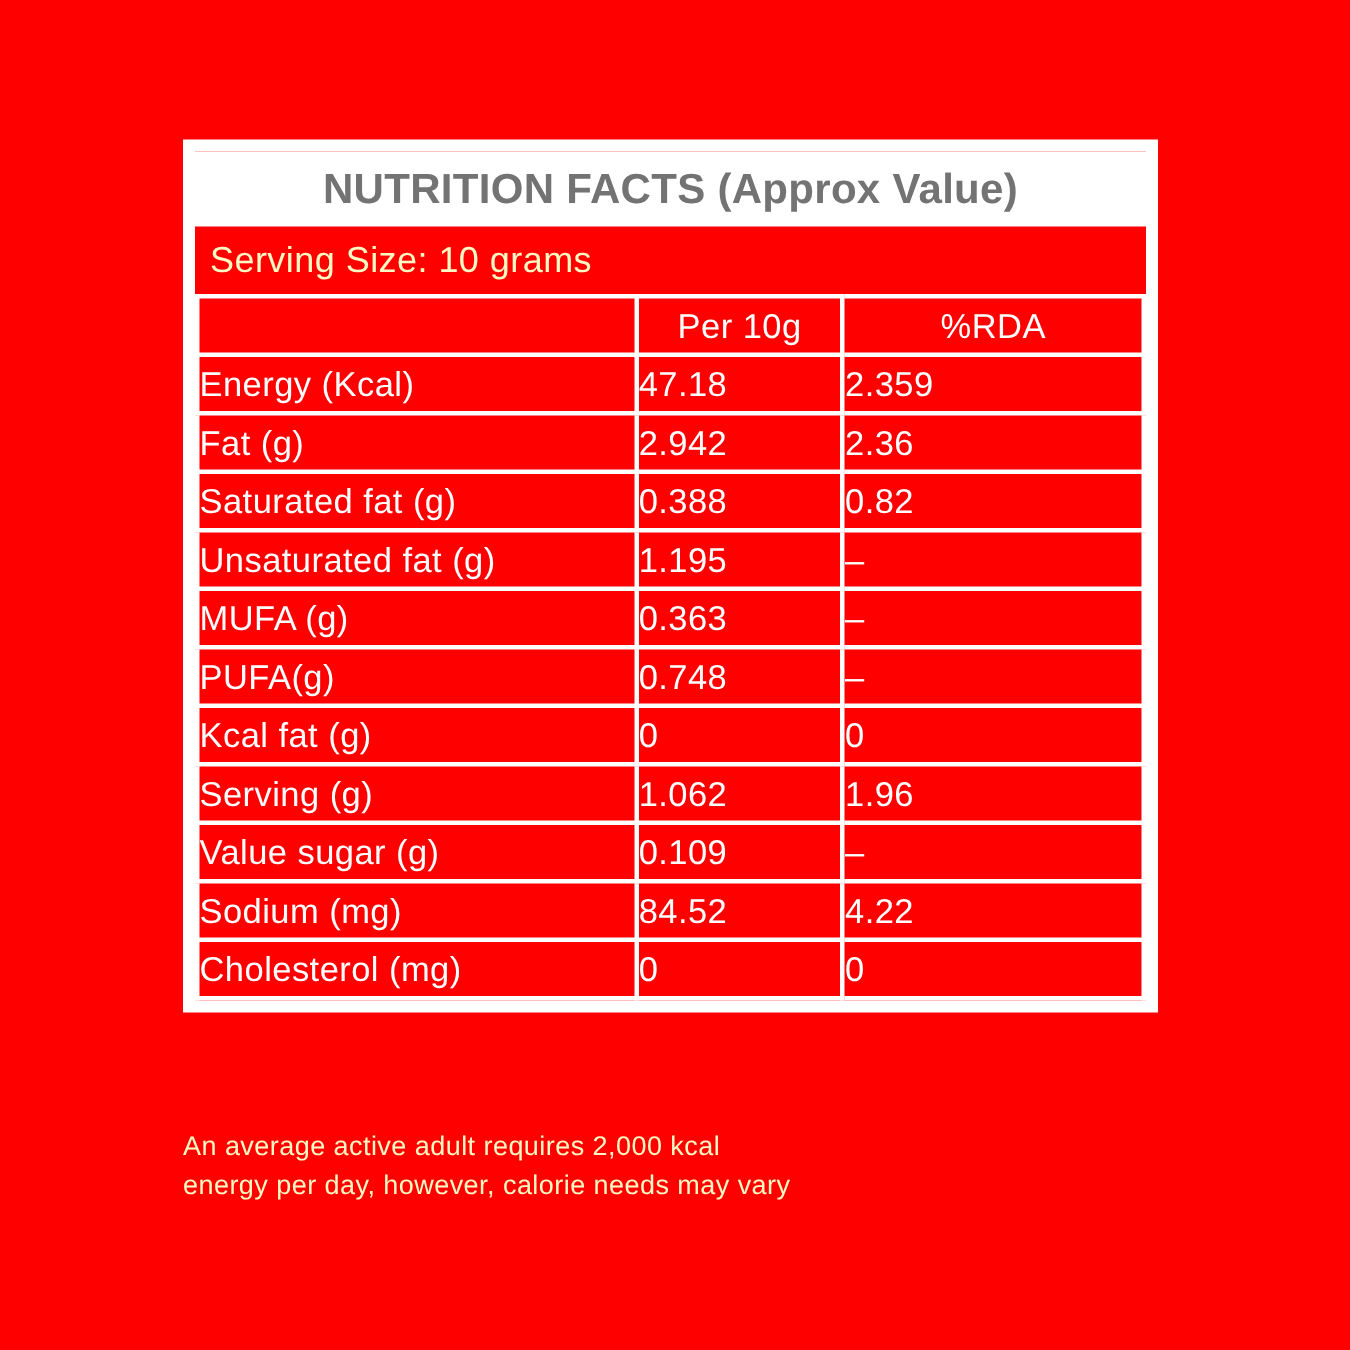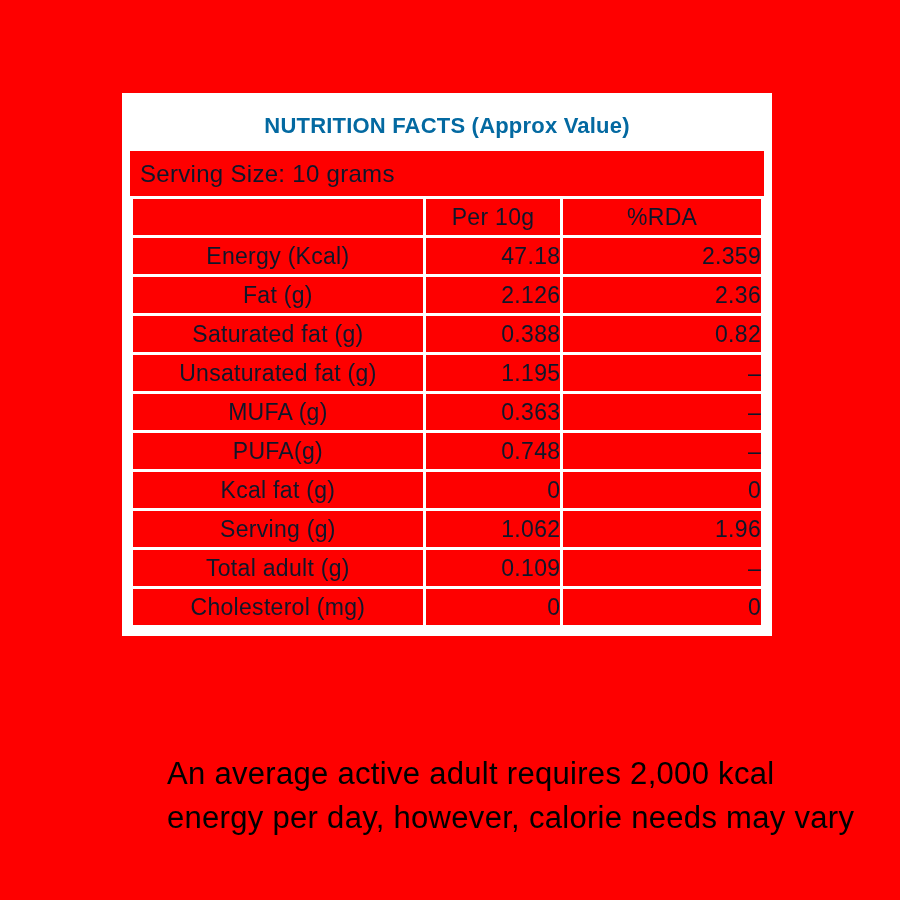--- a/index.html
+++ b/index.html
@@ -21,72 +21,71 @@
     position: absolute;
     left: 122px;
     top: 93px;
     width: 650px;
     box-sizing: border-box;
     border: 8px solid #FFFFFF;
     background: #FE0000;
   }
   .title-band {
     background: #FFFFFF;
-    color: #0369a1;
+    color: #737373;
     height: 50px;
     display: flex;
     align-items: center;
     justify-content: center;
-    font-size: 22px;
+    font-size: 28px;
     font-weight: bold;
     letter-spacing: 0.2px;
   }
   .serving-row {
     height: 45px;
     display: flex;
     align-items: center;
     padding-left: 10px;
-    color: #0f172a;
+    color: #fef9c3;
     font-size: 24px;
     letter-spacing: 0.3px;
   }
   table.nutrition {
     width: 100%;
     border-collapse: collapse;
     table-layout: fixed;
   }
   table.nutrition col.c-name { width: 46.4%; }
   table.nutrition col.c-per  { width: 21.8%; }
   table.nutrition col.c-rda  { width: 31.8%; }
   table.nutrition th,
   table.nutrition td {
     border: 3px solid #FFFFFF;
-    color: #0f172a;
+    color: #ffffff;
     height: 36px;
     padding: 0;
     font-size: 23px;
     font-weight: normal;
     letter-spacing: 0.3px;
   }
   table.nutrition th { text-align: center; }
   td.name {
-    text-align: center;
+    text-align: left;
     padding-left: 10px;
   }
-  td.val { text-align: right; }
+  td.val { text-align: left; }
   .footnote {
     position: absolute;
     left: 122px;
     top: 752px;
     width: 690px;
-    color: #000000;
-    font-size: 31px;
+    color: #fef9c3;
+    font-size: 18px;
     line-height: 1.42;
     letter-spacing: 0.3px;
-    margin-left: 45px;
   }
 </style>
 </head>
 <body>
 
 <div class="stage">
 
   <div class="label-card">
 
     <div class="title-band">NUTRITION FACTS (Approx Value)</div>
@@ -107,21 +106,21 @@
         </tr>
       </thead>
       <tbody>
         <tr>
           <td class="name">Energy (Kcal)</td>
           <td class="val">47.18</td>
           <td class="val">2.359</td>
         </tr>
         <tr>
           <td class="name">Fat (g)</td>
-          <td class="val">2.126</td>
+          <td class="val">2.942</td>
           <td class="val">2.36</td>
         </tr>
         <tr>
           <td class="name">Saturated fat (g)</td>
           <td class="val">0.388</td>
           <td class="val">0.82</td>
         </tr>
         <tr>
           <td class="name">Unsaturated fat (g)</td>
           <td class="val">1.195</td>
@@ -141,23 +140,28 @@
           <td class="name">Kcal fat  (g)</td>
           <td class="val">0</td>
           <td class="val">0</td>
         </tr>
         <tr>
           <td class="name">Serving (g)</td>
           <td class="val">1.062</td>
           <td class="val">1.96</td>
         </tr>
         <tr>
-          <td class="name">Total adult (g)</td>
+          <td class="name">Value sugar (g)</td>
           <td class="val">0.109</td>
           <td class="val">–</td>
+        </tr>
+        <tr>
+          <td class="name">Sodium (mg)</td>
+          <td class="val">84.52</td>
+          <td class="val">4.22</td>
         </tr>
         <tr>
           <td class="name">Cholesterol (mg)</td>
           <td class="val">0</td>
           <td class="val">0</td>
         </tr>
       </tbody>
     </table>
   </div>
 

